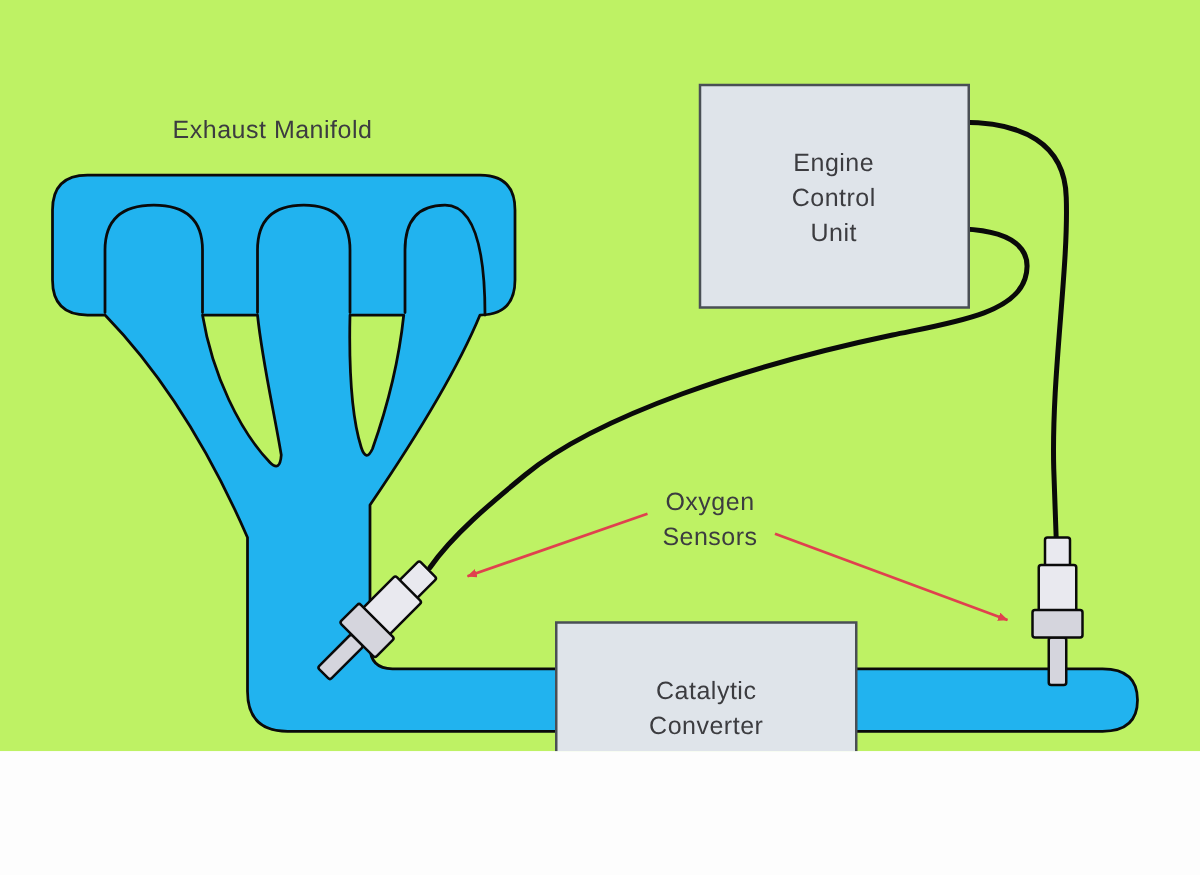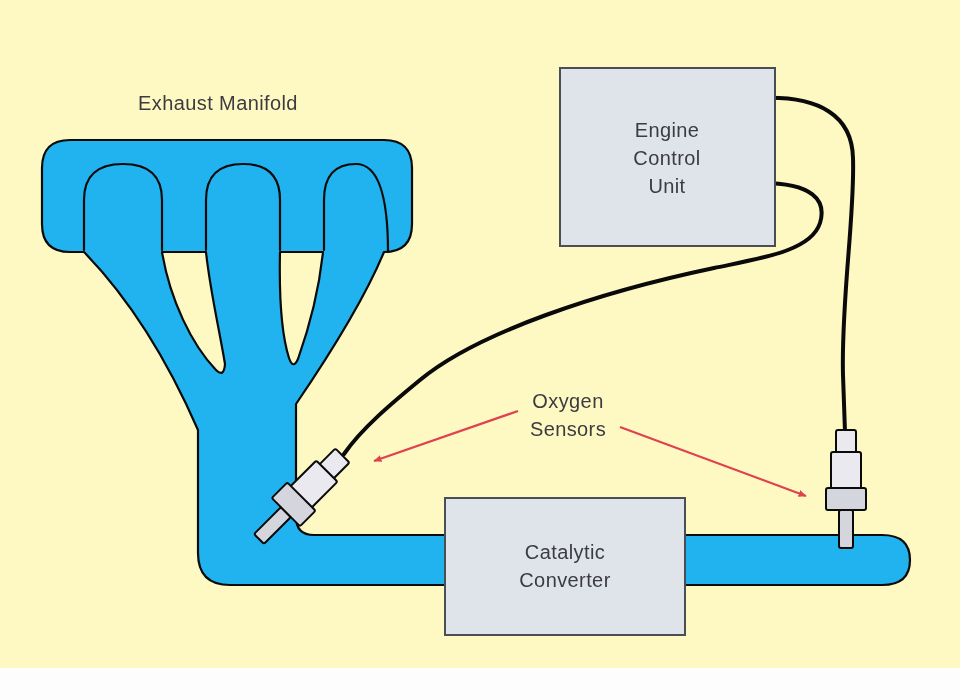--- a/index.html
+++ b/index.html
@@ -4,22 +4,22 @@
 <style>
   html, body {
     margin: 0;
     padding: 0;
     background: #fdfdfd;
     font-family: "Liberation Sans", sans-serif;
   }
   .stage {
     position: relative;
     width: 960px;
-    height: 668px;
-    background: #fef9c3;
+    height: 601px;
+    background: #bef264;
     overflow: hidden;
   }
   svg { display: block; }
   text {
     font-family: "Liberation Sans", sans-serif;
     font-size: 20px;
     letter-spacing: 0.4px;
   }
 </style>
 </head>

